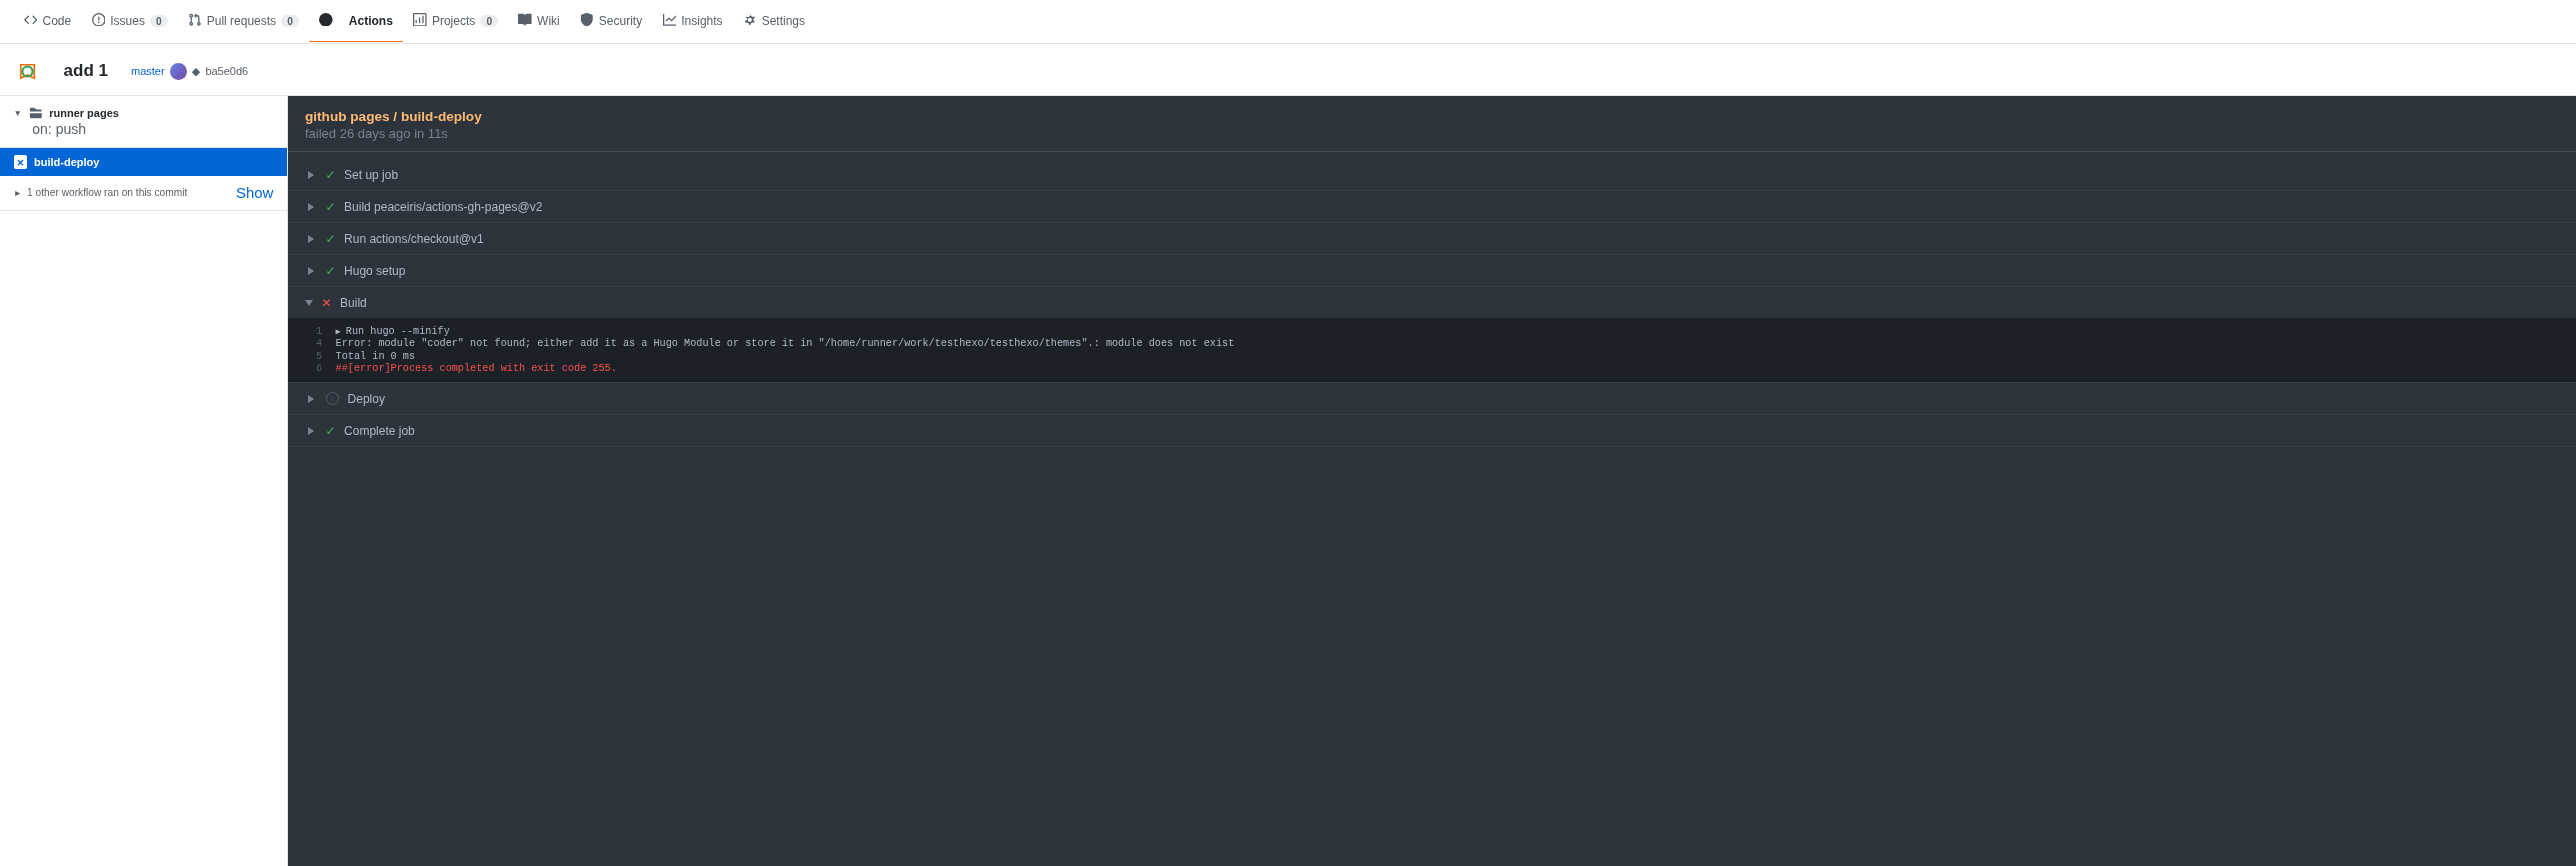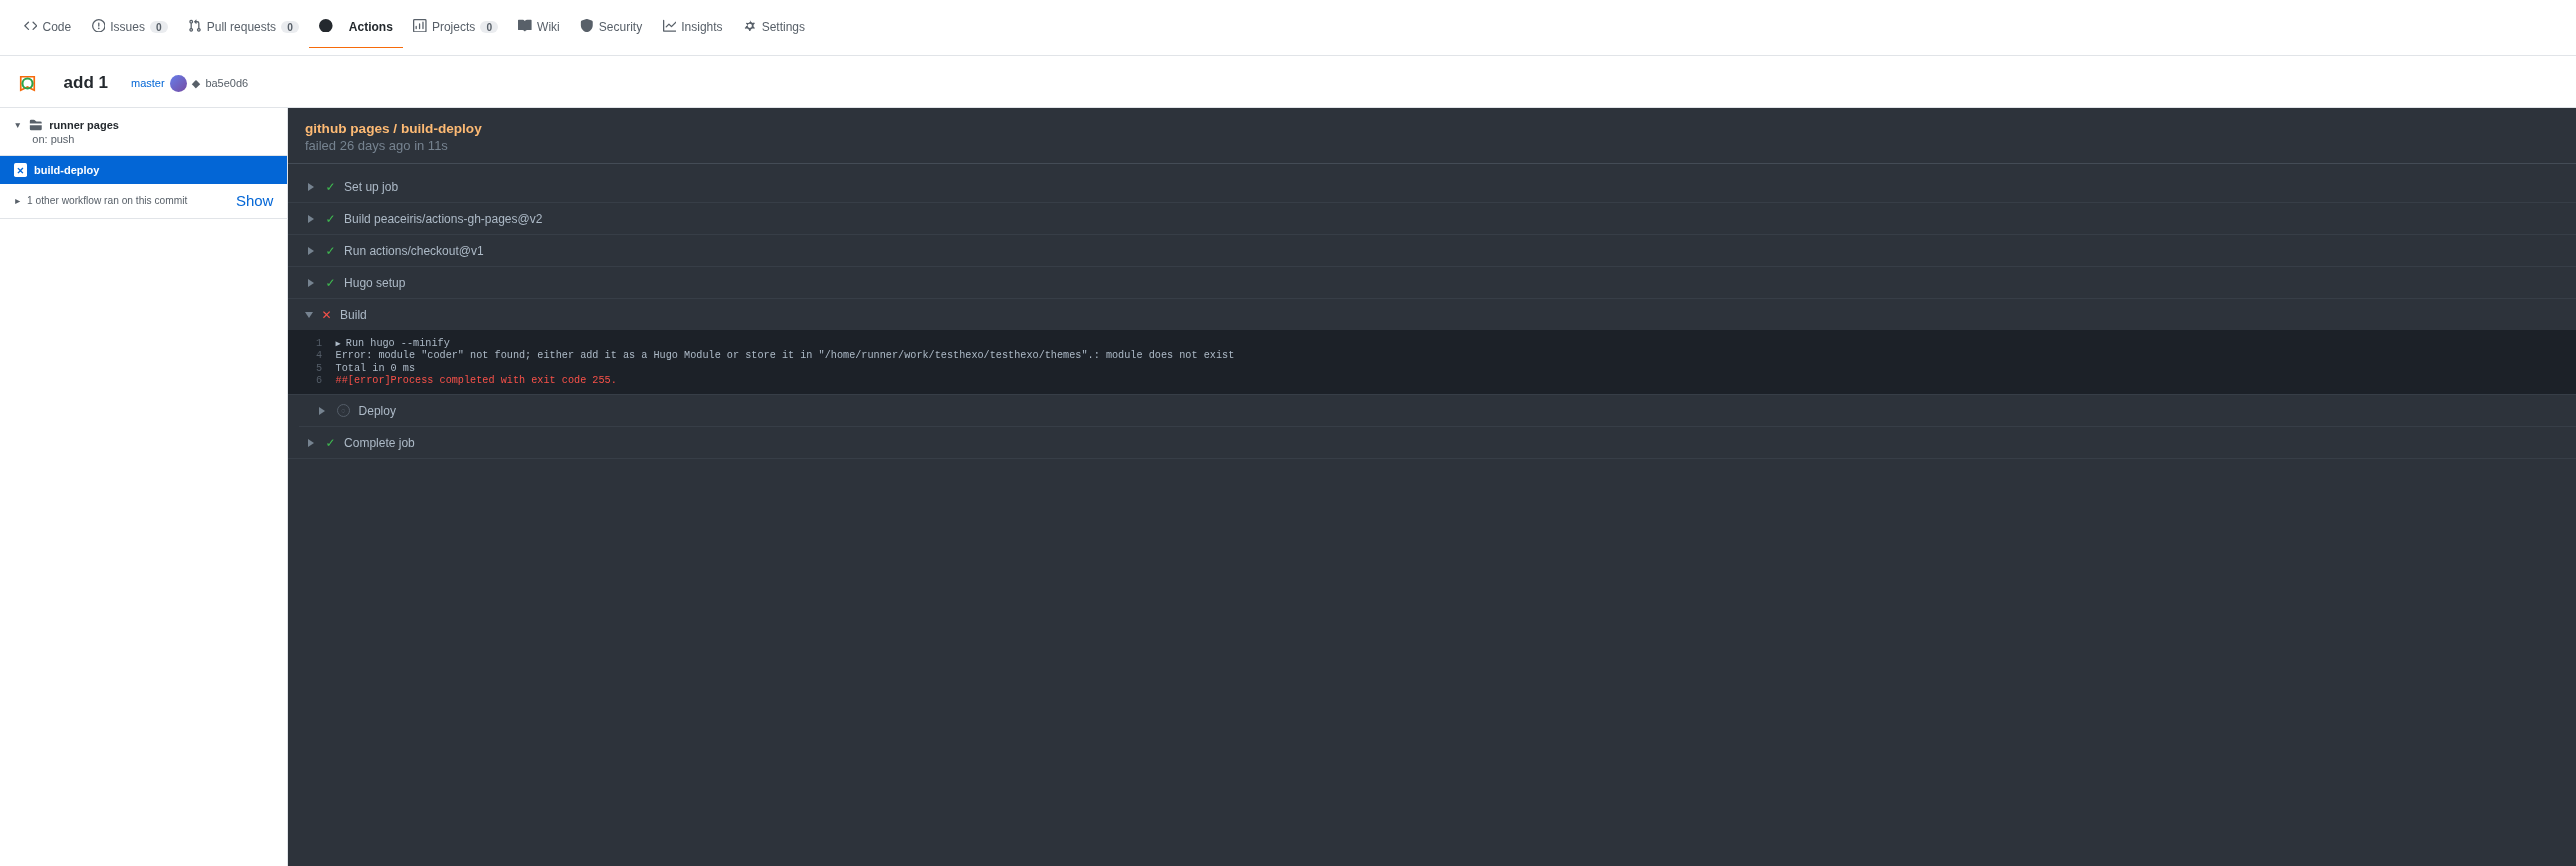--- a/index.html
+++ b/index.html
@@ -5,21 +5,21 @@
     * { box-sizing: border-box; margin: 0; padding: 0; }
     body { font-family: -apple-system, BlinkMacSystemFont, "Segoe UI", Helvetica, Arial, sans-serif; font-size: 12px; background: #f6f8fa; color: #24292e; }
 
     
     .top-nav {
       display: flex;
       align-items: center;
       background: #fff;
       border-bottom: 0.8px solid #e1e4e8;
       padding: 0 13.6px;
-      height: 56px;
+      height: 44px;
     }
     .nav-item {
       display: flex;
       align-items: center;
       gap: 5.1px;
       padding: 12px 10.2px;
       color: #586069;
       font-size: 12px;
       cursor: pointer;
       border-bottom: 1.7px solid transparent;
@@ -90,21 +90,21 @@
     }
     .workflow-header {
       display: flex;
       align-items: center;
       gap: 6.8px;
       font-size: 11px;
       font-weight: 600;
       color: #24292e;
     }
     .workflow-trigger {
-      font-size: 11px;
+      font-size: 14px;
       color: #586069;
       margin-top: 1.7px;
       padding-left: 18.7px;
     }
     .sidebar-item-active {
       display: flex;
       align-items: center;
       gap: 6.8px;
       padding: 6.8px 13.6px;
       background: #0366d6;
@@ -234,21 +234,20 @@
     .run-triangle { color: #adbac7; font-size: 8.5px; }
 
     
     .deploy-row {
       display: flex;
       align-items: center;
       gap: 8.5px;
       padding: 8.5px 17px;
       border-bottom: 0.8px solid #373e47;
       cursor: pointer;
-      margin-left: 11px;
     }
     .skip-circle {
       width: 13.6px;
       height: 13.6px;
       border-radius: 50%;
       border: 1.7px solid #545d68;
       display: inline-flex;
       align-items: center;
       justify-content: center;
       font-size: 7.6px;

